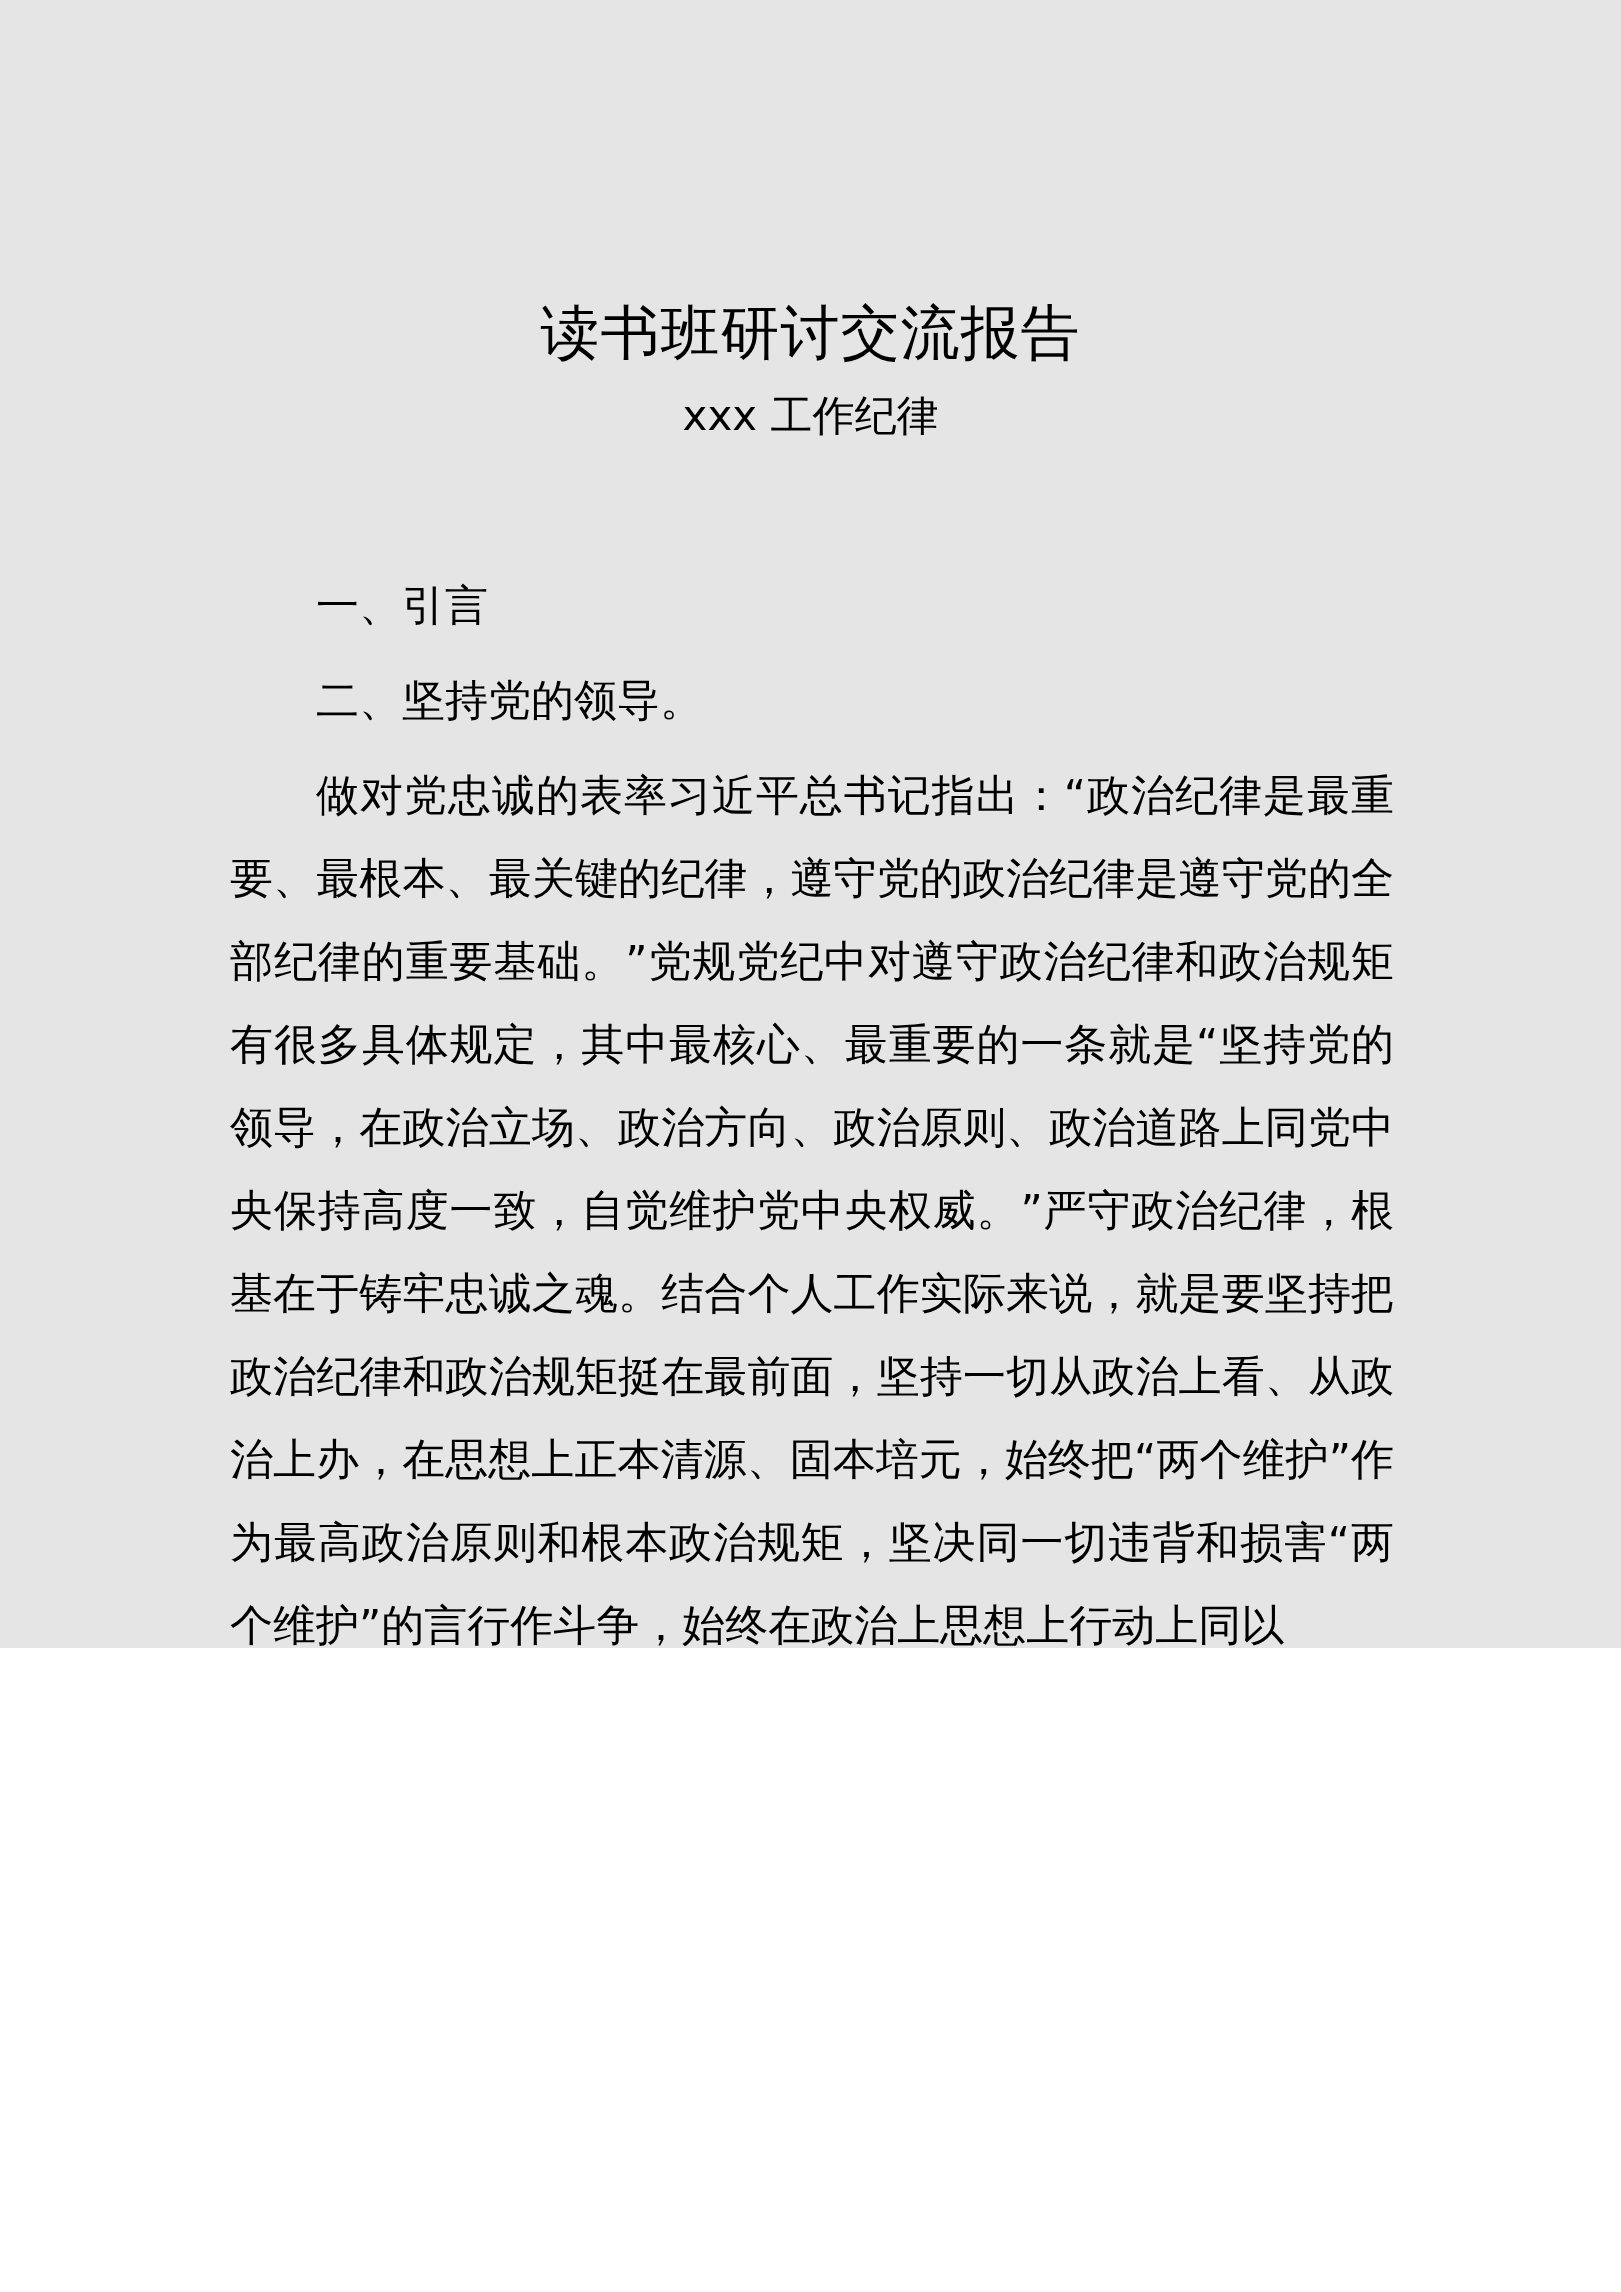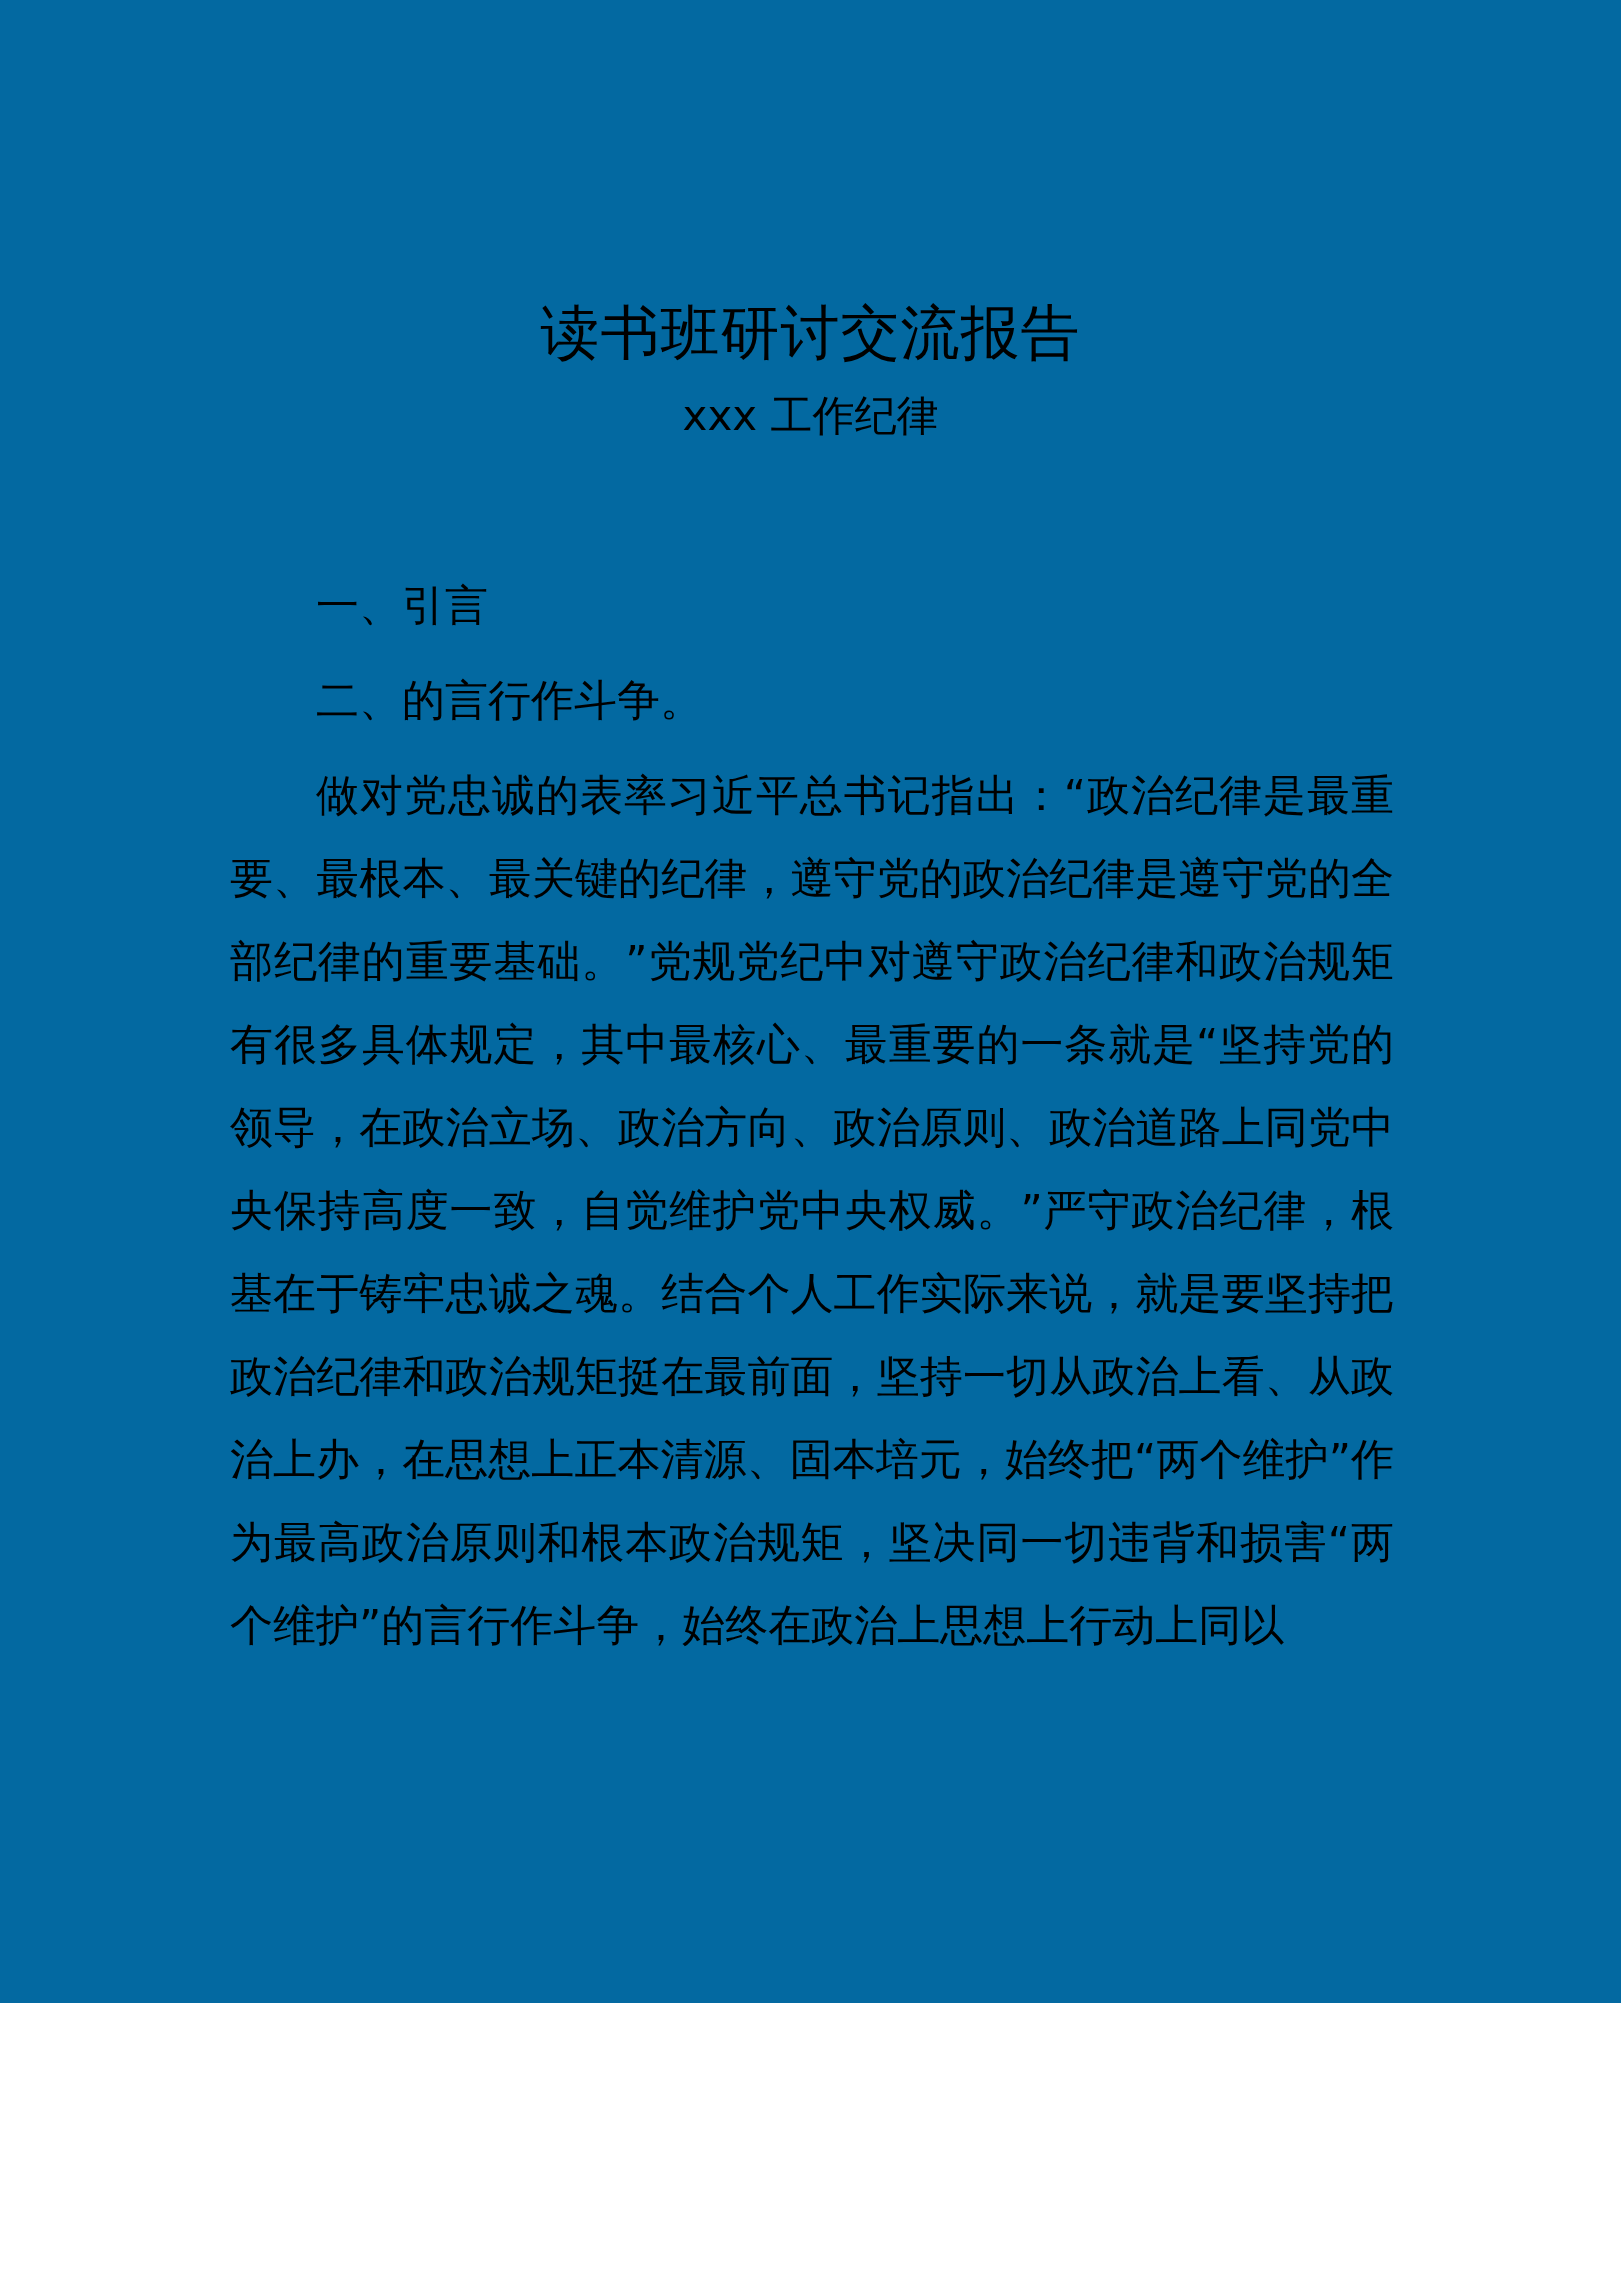--- a/index.html
+++ b/index.html
@@ -13,22 +13,22 @@
       position: relative;
       overflow: hidden;
       font-family: "DejaVu Sans", "Liberation Sans", sans-serif;
       color: #000000;
     }
     .page {
       position: absolute;
       left: 0;
       top: 0;
       width: 1621px;
-      height: 2003px;
-      background: #0369a1;
+      height: 1648px;
+      background: #e5e5e5;
     }
     .title {
       position: absolute;
       left: 0;
       top: 289px;
       width: 1621px;
       text-align: center;
       font-size: 59px;
       line-height: 88px;
       letter-spacing: 1px;
@@ -66,17 +66,17 @@
   </style>
 </head>
 <body>
 
 <div class="page">
   <h1 class="title">读书班研讨交流报告</h1>
   <div class="subtitle">xxx 工作纪律</div>
 
   <div class="body-text">
     <p class="heading">一、引言</p>
-    <p class="heading">二、的言行作斗争。</p>
+    <p class="heading">二、坚持党的领导。</p>
     <p>做对党忠诚的表率习近平总书记指出：“政治纪律是最重要、最根本、最关键的纪律，遵守党的政治纪律是遵守党的全部纪律的重要基础。”党规党纪中对遵守政治纪律和政治规矩有很多具体规定，其中最核心、最重要的一条就是“坚持党的领导，在政治立场、政治方向、政治原则、政治道路上同党中央保持高度一致，自觉维护党中央权威。”严守政治纪律，根基在于铸牢忠诚之魂。结合个人工作实际来说，就是要坚持把政治纪律和政治规矩挺在最前面，坚持一切从政治上看、从政治上办，在思想上正本清源、固本培元，始终把“两个维护”作为最高政治原则和根本政治规矩，坚决同一切违背和损害“两个维护”的言行作斗争，始终在政治上思想上行动上同以</p>
   </div>
 </div>
 
 
 </body></html>

